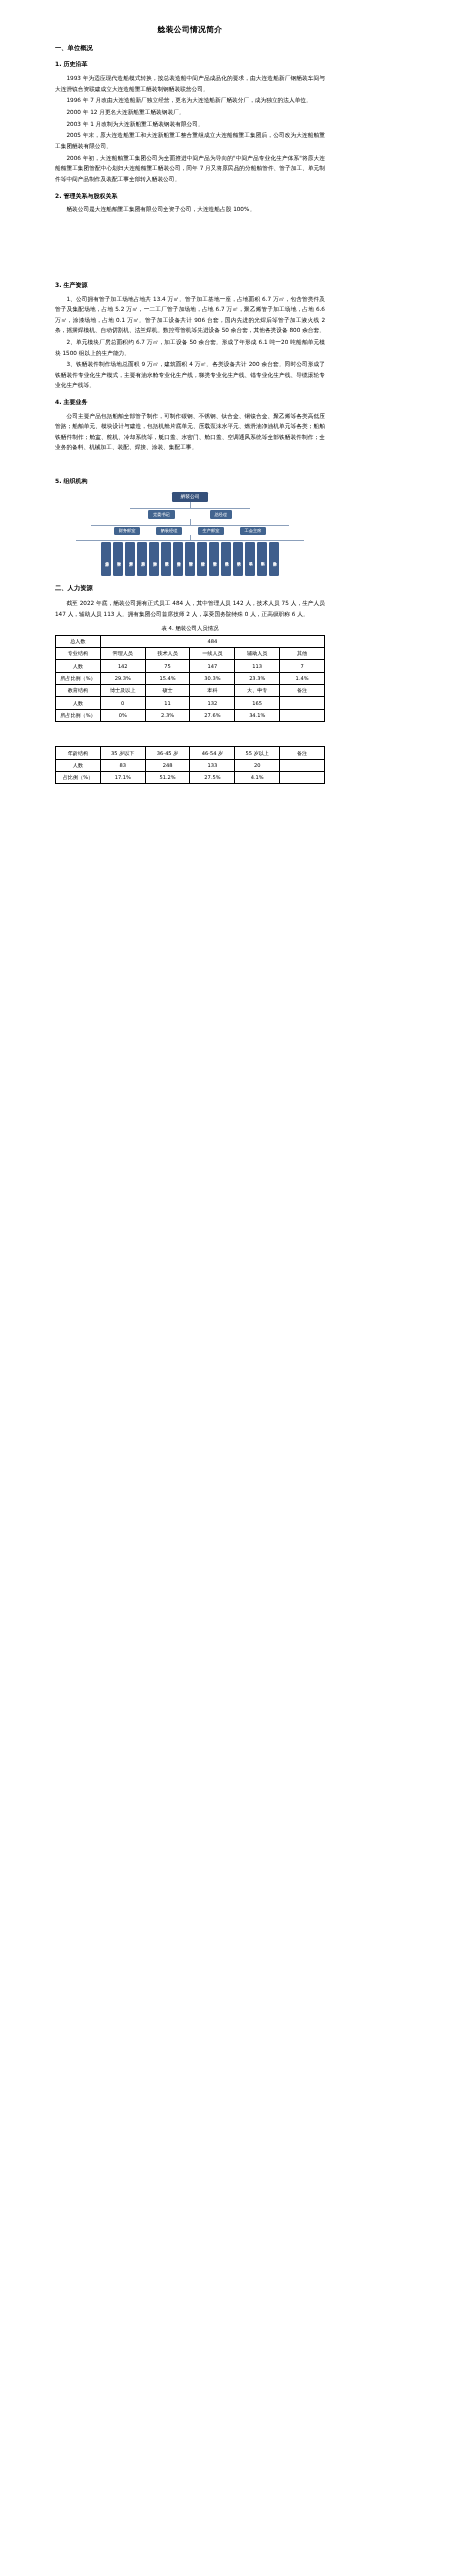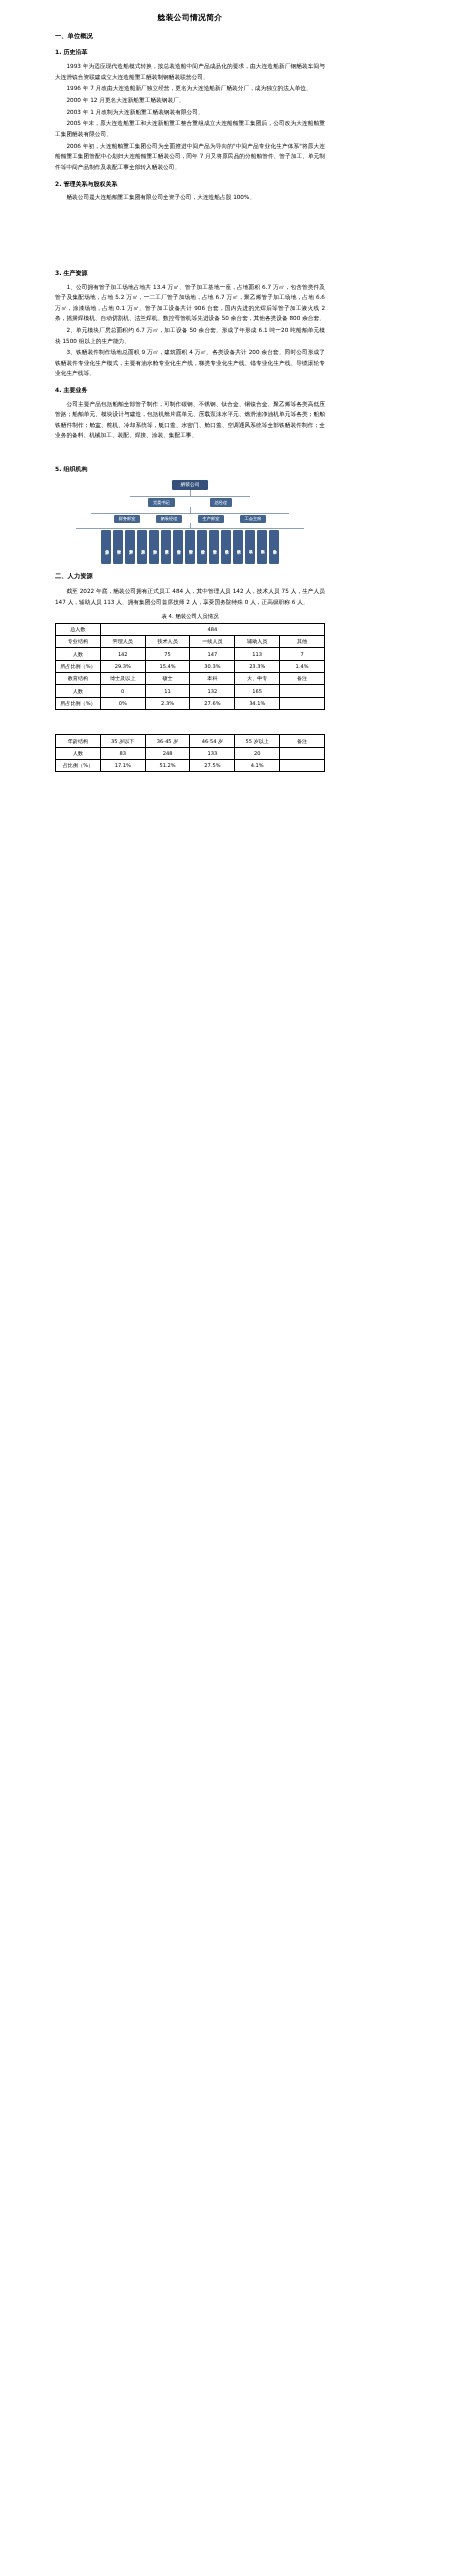--- a/index.html
+++ b/index.html
@@ -4,21 +4,21 @@
 <style>
   html,body{margin:0;padding:0;background:#ffffff;}
   body{
     font-family:"DejaVu Sans","Liberation Sans",sans-serif;
     width:455px;
     color:#000;
   }
   .page{
     width:380px;
     box-sizing:border-box;
-    padding:8px 55px 24px 55px;
+    padding:20px 55px 24px 55px;
   }
   .doc-title{
     text-align:center;
     font-size:7.8px;
     font-weight:bold;
     margin:3.6px 0 9.6px 0;
     letter-spacing:0.3px;
   }
   .h1{
     font-size:6.3px;

